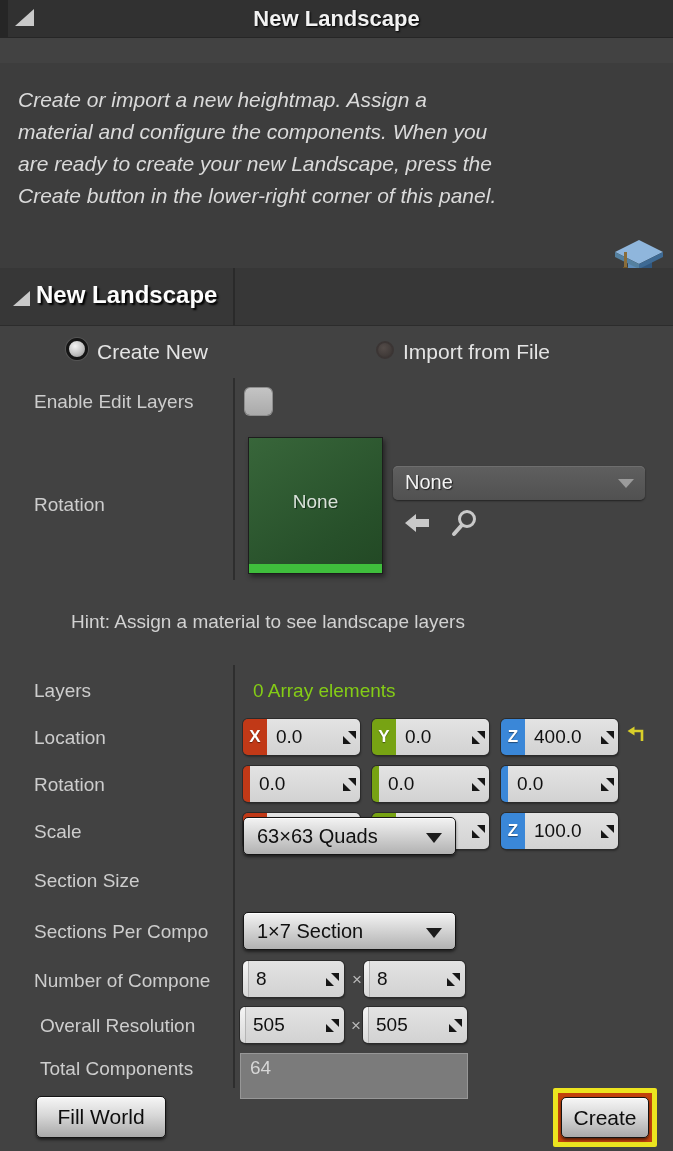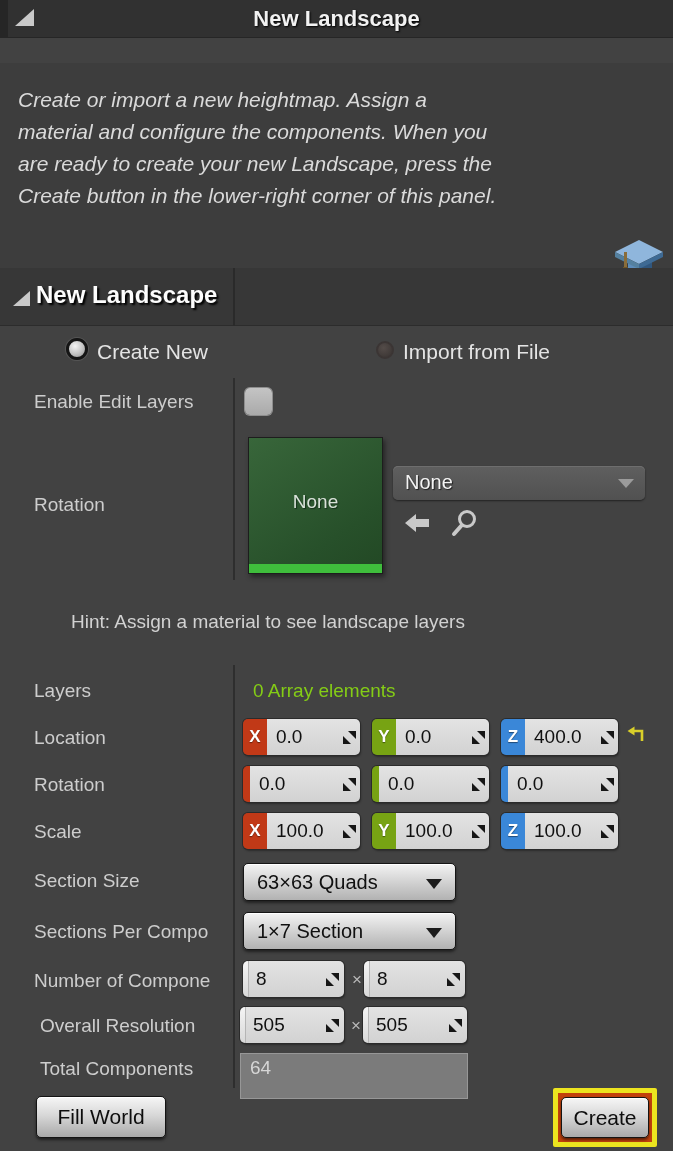--- a/index.html
+++ b/index.html
@@ -268,21 +268,21 @@
     <div class="vec-val">
         <span>100.0</span>
       <svg class="drag" width="13" height="13" viewBox="0 0 13 13">
           <polygon points="5,0 13,0 13,8" fill="#161616"></polygon>
           <polygon points="0,5 8,13 0,13" fill="#161616"></polygon>
         </svg>
       </div>
   </div>
 
   <div class="plabel" style="top:870px;">Section Size</div>
-  <div class="combo-light" style="top:863px;padding-left:40px;">
+  <div class="combo-light" style="top:817px;padding-left:40px;">
     <span class="val">63×63 Quads</span>
     <span class="combo-arrow"></span>
   </div>
 
   <div class="plabel" style="top:921px;">Sections Per Compo</div>
   <div class="combo-light" style="top:912px;">
     <span class="val">1×7 Section</span>
     <span class="combo-arrow"></span>
   </div>
 

